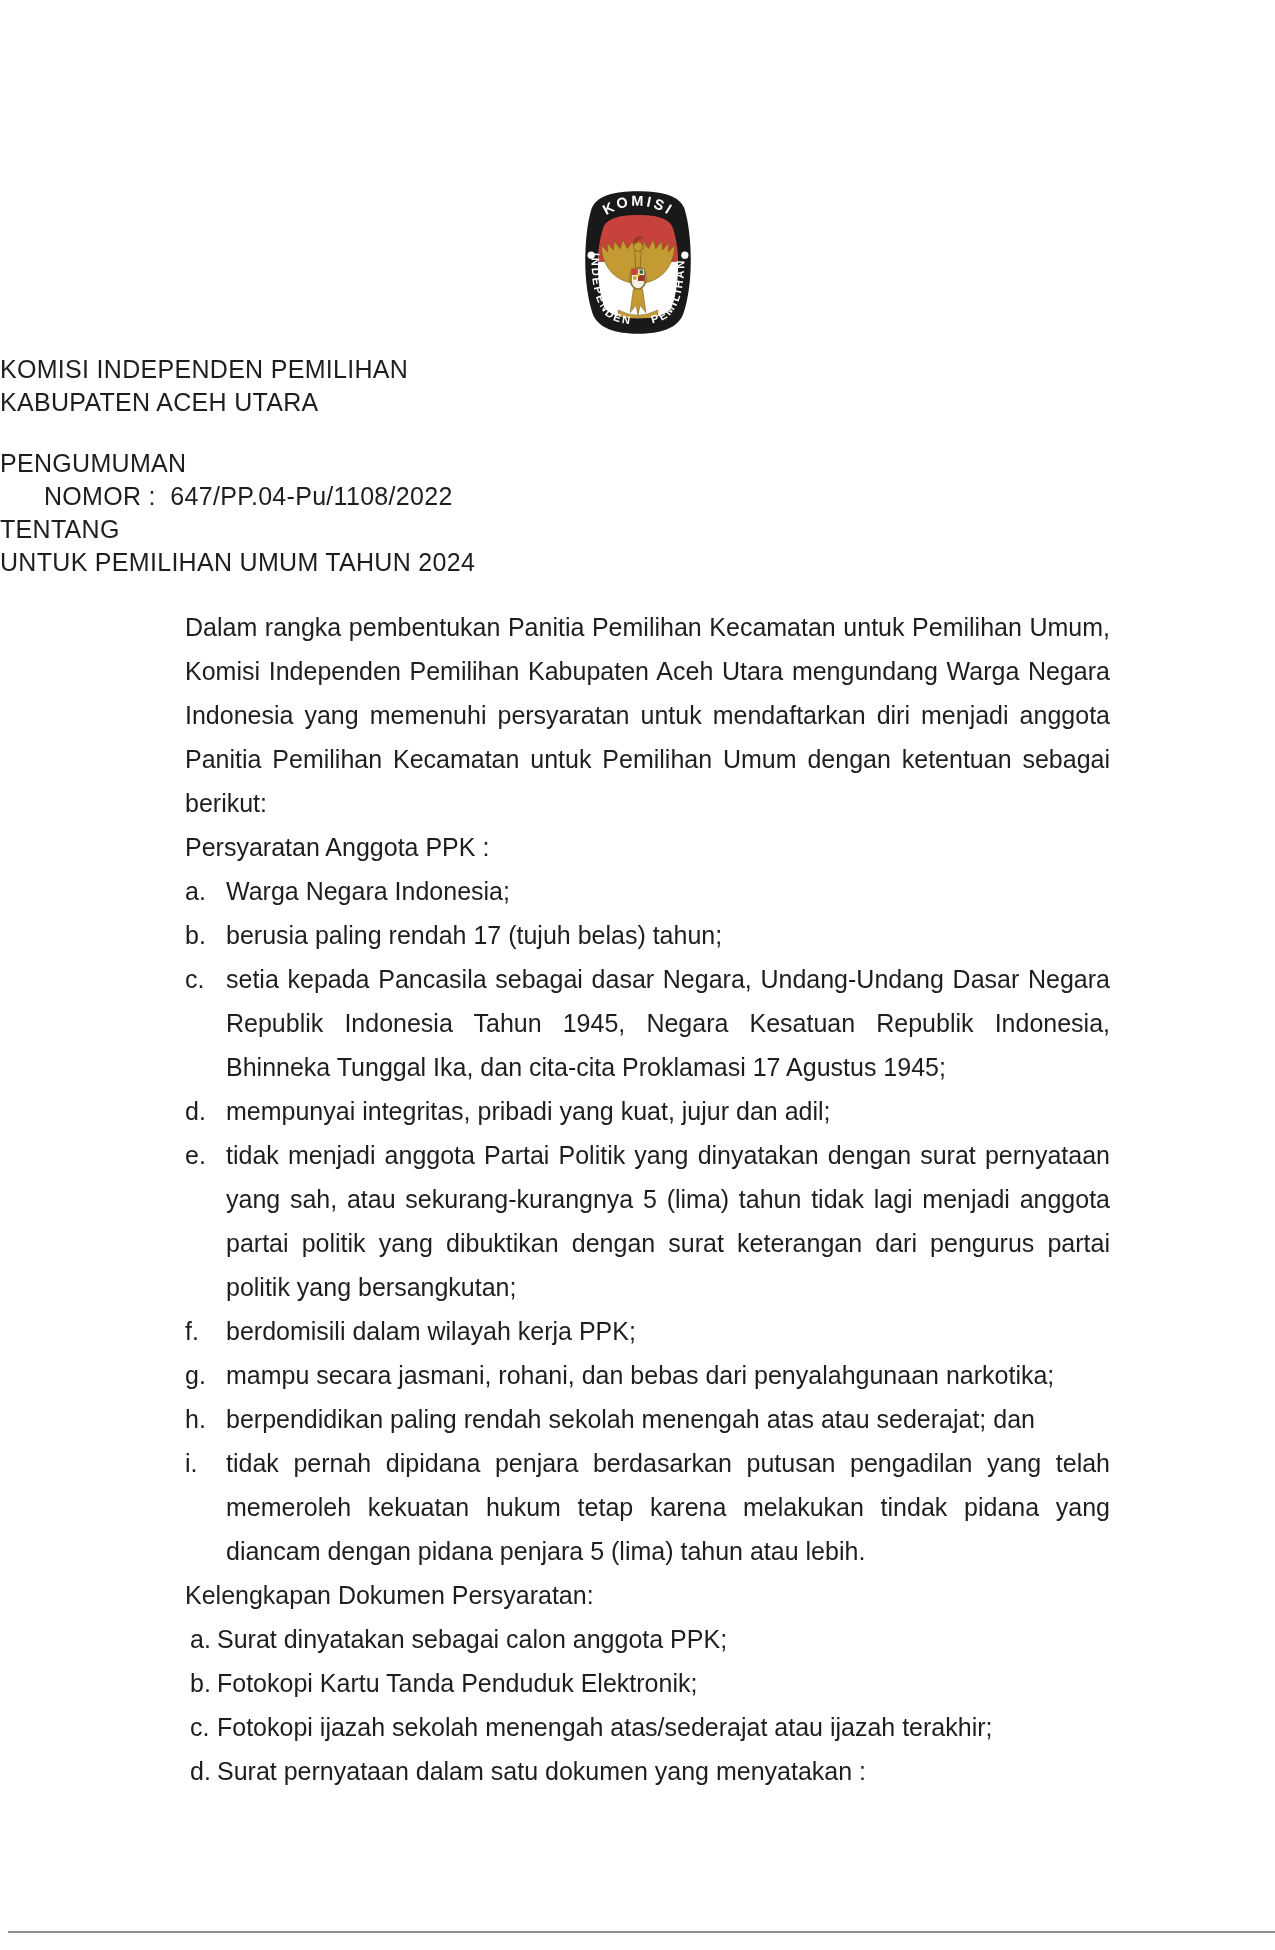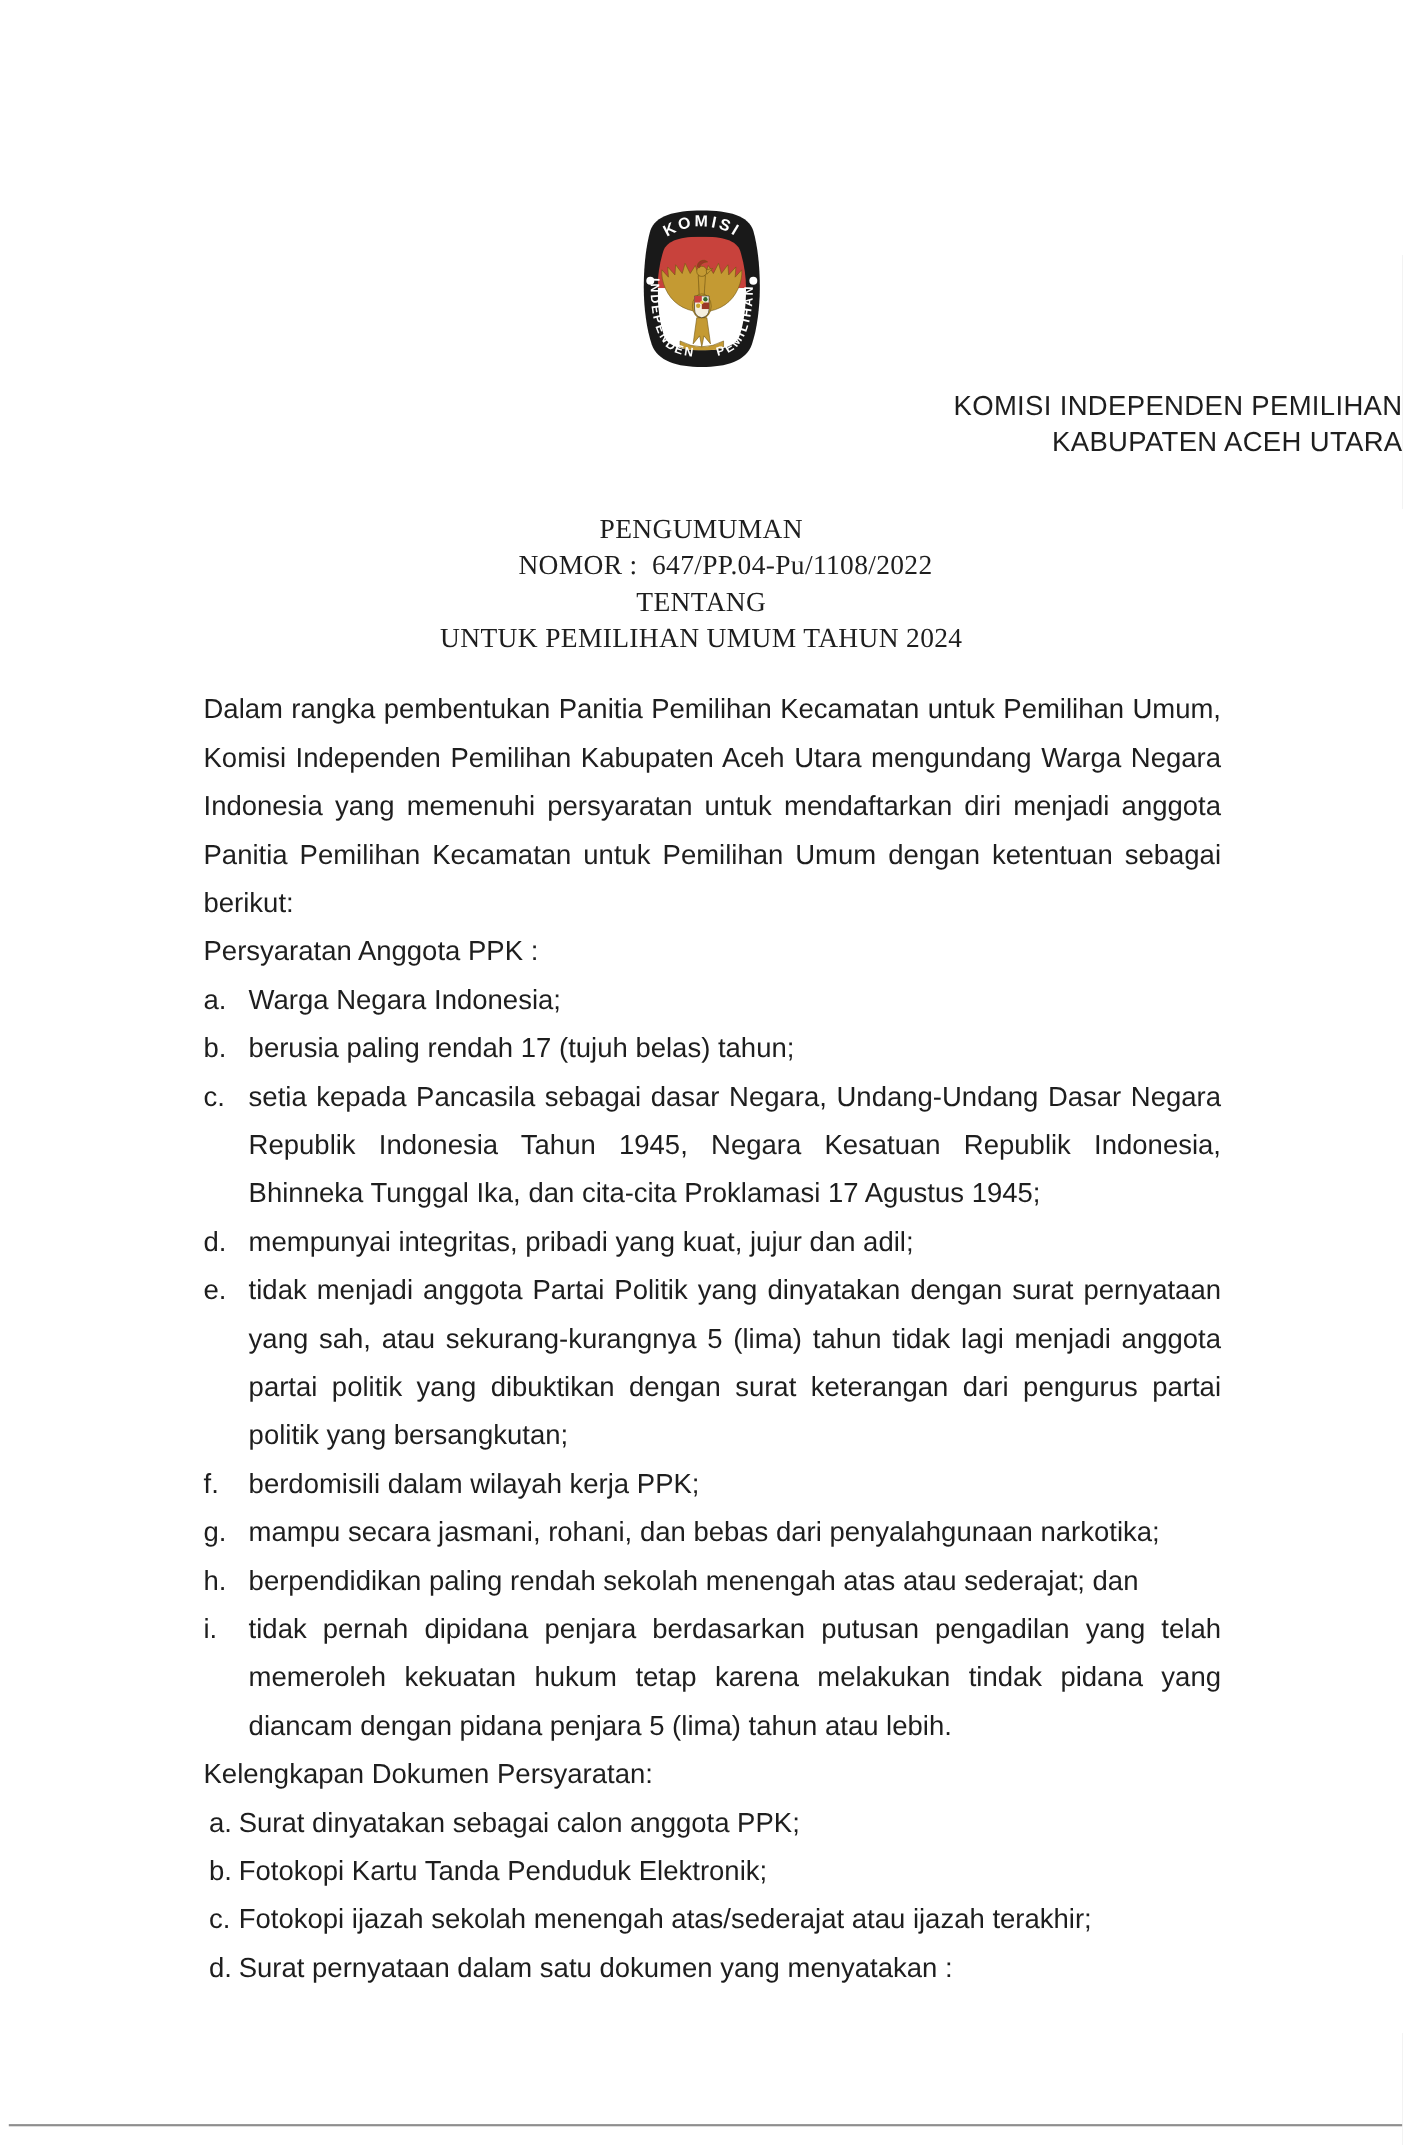--- a/index.html
+++ b/index.html
@@ -4,22 +4,22 @@
 <style>
   html,body { margin:0; padding:0; background:#e9e9e9; }
   .page {
     position:relative; width:1275px; height:1950px; margin:0 auto;
     background:#ffffff; overflow:hidden;
     font-family:"Liberation Sans","DejaVu Sans",sans-serif;
     color:#1e1e1e;
     -webkit-font-smoothing:antialiased;
   }
   .logo-row { padding-top:186px; display:flex; justify-content:center; }
-  .org { margin-top:14px; text-align:right; font-size:25px; line-height:33px; letter-spacing:0.3px; }
-  .ann { margin-top:46px; text-align:center; font-size:25px; line-height:33px; letter-spacing:0.3px;font-family:Liberation Serif, serif; }
+  .org { margin-top:14px; text-align:left; font-size:25px; line-height:33px; letter-spacing:0.3px; }
+  .ann { margin-top:28px; font-size:25px; line-height:33px; letter-spacing:0.3px; }
   .pre { white-space:pre-wrap;padding-left:44px; }
   .main { margin:26px 165px 0 185px; font-size:25px; line-height:44px; }
   .intro { text-align:justify; }
   .row { display:flex; }
   .list-a .m { flex:0 0 41px; }
   .list-b { padding-left:5px; }
   .list-b .m { flex:0 0 27px; }
   .t { flex:1; text-align:justify; }
   .footer-rule { position:absolute; left:8px; right:0; top:1931px; height:2px; background:#8e8e8e; }
 </style>

